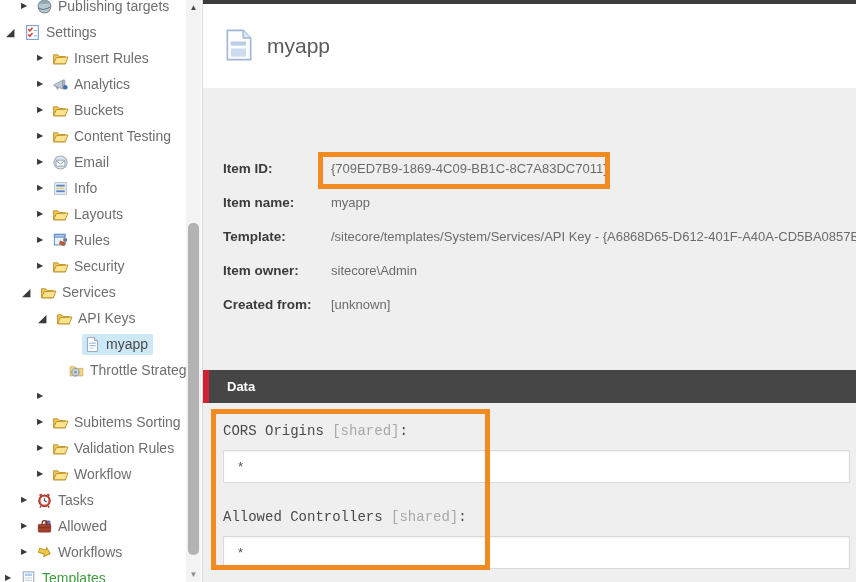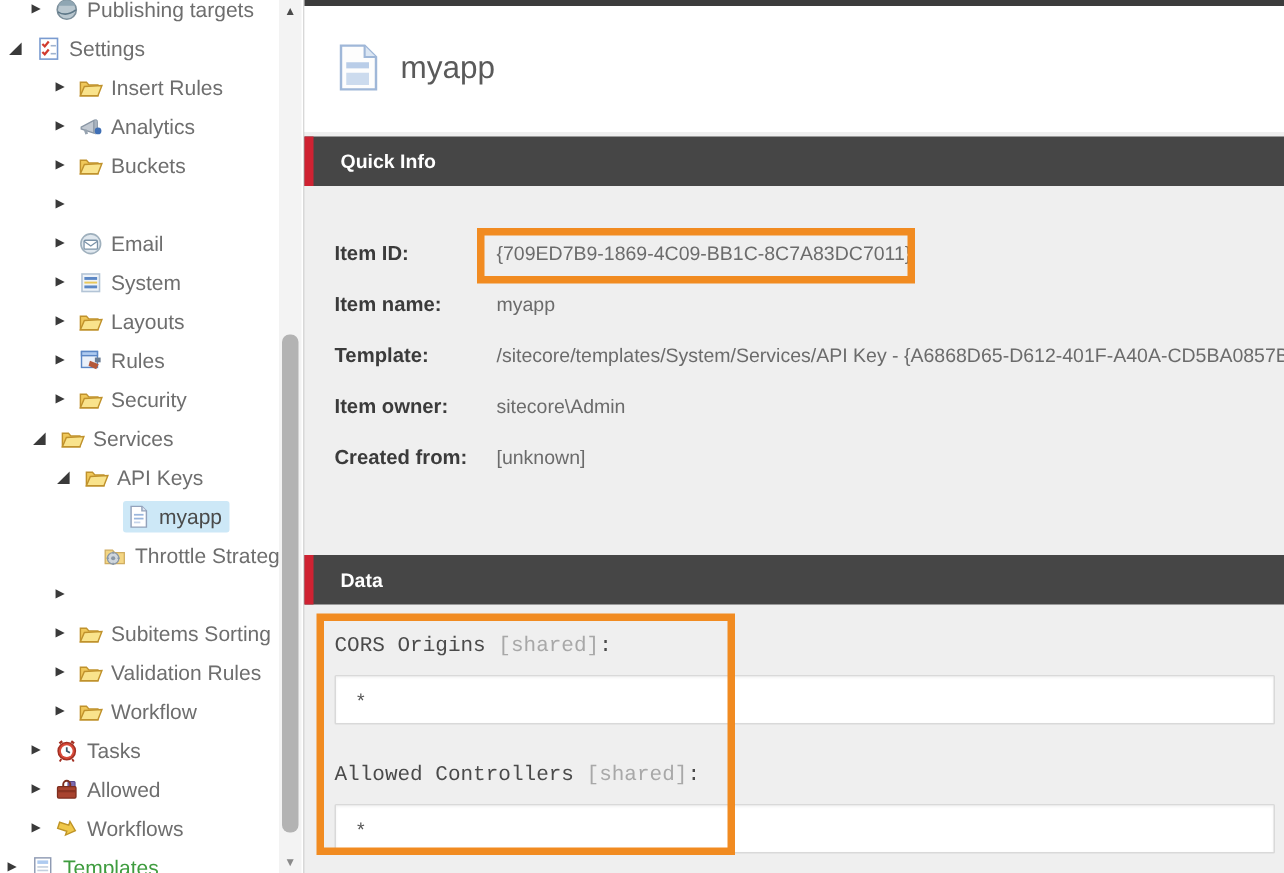--- a/index.html
+++ b/index.html
@@ -151,20 +151,29 @@
               <svg viewBox="0 0 16 16">
                 <path d="M1.5 4.5 V13 H12.5 V6.2 H6.8 L5.3 4.5 Z" fill="#f0c85a" stroke="#c0922c" stroke-width="0.9"></path>
                 <path d="M4 7.2 L15 6.6 L12.5 13 H1.5 Z" fill="#f9e38c" stroke="#c0922c" stroke-width="0.9"></path>
               </svg>
             </span>
             <span class="tlabel">Buckets</span>
           </span>
         </div>
         <div class="tree-row" style="padding-left: 34px;">
           <span class="arrow">▶</span>
+          <span class="row-core">
+            <span class="ticon">
+              <svg viewBox="0 0 16 16">
+                <path d="M1.5 4.5 V13 H12.5 V6.2 H6.8 L5.3 4.5 Z" fill="#f0c85a" stroke="#c0922c" stroke-width="0.9"></path>
+                <path d="M4 7.2 L15 6.6 L12.5 13 H1.5 Z" fill="#f9e38c" stroke="#c0922c" stroke-width="0.9"></path>
+              </svg>
+            </span>
+            <span class="tlabel">Content Testing</span>
+          </span>
         </div>
         <div class="tree-row" style="padding-left: 34px;">
           <span class="arrow">▶</span>
           <span class="row-core">
             <span class="ticon">
               <svg viewBox="0 0 16 16">
                 <circle cx="8" cy="8" r="6.2" fill="#dfe7ee" stroke="#9fb0bd"></circle>
                 <rect x="3.8" y="5.8" width="8.4" height="5.6" rx="0.8" fill="#fff" stroke="#7c93a8" stroke-width="0.8"></rect>
                 <path d="M3.8 6.4 L8 9.4 L12.2 6.4" stroke="#7c93a8" stroke-width="0.8" fill="none"></path>
               </svg>
@@ -176,21 +185,21 @@
           <span class="arrow">▶</span>
           <span class="row-core">
             <span class="ticon">
               <svg viewBox="0 0 16 16">
                 <rect x="2.5" y="2.5" width="11" height="11" fill="#eef3f8" stroke="#b3c4d6"></rect>
                 <rect x="4" y="4.4" width="8" height="1.8" fill="#5b87c5"></rect>
                 <rect x="4" y="7.3" width="8" height="1.2" fill="#e8c75a"></rect>
                 <rect x="4" y="9.7" width="8" height="1.8" fill="#5b87c5"></rect>
               </svg>
             </span>
-            <span class="tlabel">System</span>
+            <span class="tlabel">Info</span>
           </span>
         </div>
         <div class="tree-row" style="padding-left: 34px;">
           <span class="arrow">▶</span>
           <span class="row-core">
             <span class="ticon">
               <svg viewBox="0 0 16 16">
                 <path d="M1.5 4.5 V13 H12.5 V6.2 H6.8 L5.3 4.5 Z" fill="#f0c85a" stroke="#c0922c" stroke-width="0.9"></path>
                 <path d="M4 7.2 L15 6.6 L12.5 13 H1.5 Z" fill="#f9e38c" stroke="#c0922c" stroke-width="0.9"></path>
               </svg>
@@ -388,24 +397,20 @@
         <svg viewBox="0 0 24 28" width="28" height="34">
           <path d="M2 1.5 H15.5 L22 8 V26.5 H2 Z" fill="#fdfdfd" stroke="#9fb7d8" stroke-width="1.4"></path>
           <path d="M15.5 1.5 V8 H22" fill="#dbe6f3" stroke="#9fb7d8" stroke-width="1.2"></path>
           <rect x="5" y="11" width="13" height="3.5" fill="#b9cde8"></rect>
           <rect x="5" y="17" width="13" height="7" fill="#ccdbee"></rect>
         </svg>
       </span>
       <span class="page-title">myapp</span>
     </div>
 
-    <div class="section-header hdr-quickinfo">
-      <span class="section-accent"></span>
-      <span class="section-title">Quick Info</span>
-    </div>
 
     <div class="info-rows" id="info-rows">
         <div class="info-row">
           <span class="info-label">Item ID:</span>
           <span class="info-value">{709ED7B9-1869-4C09-BB1C-8C7A83DC7011}</span>
         </div>
         <div class="info-row">
           <span class="info-label">Item name:</span>
           <span class="info-value">myapp</span>
         </div>

